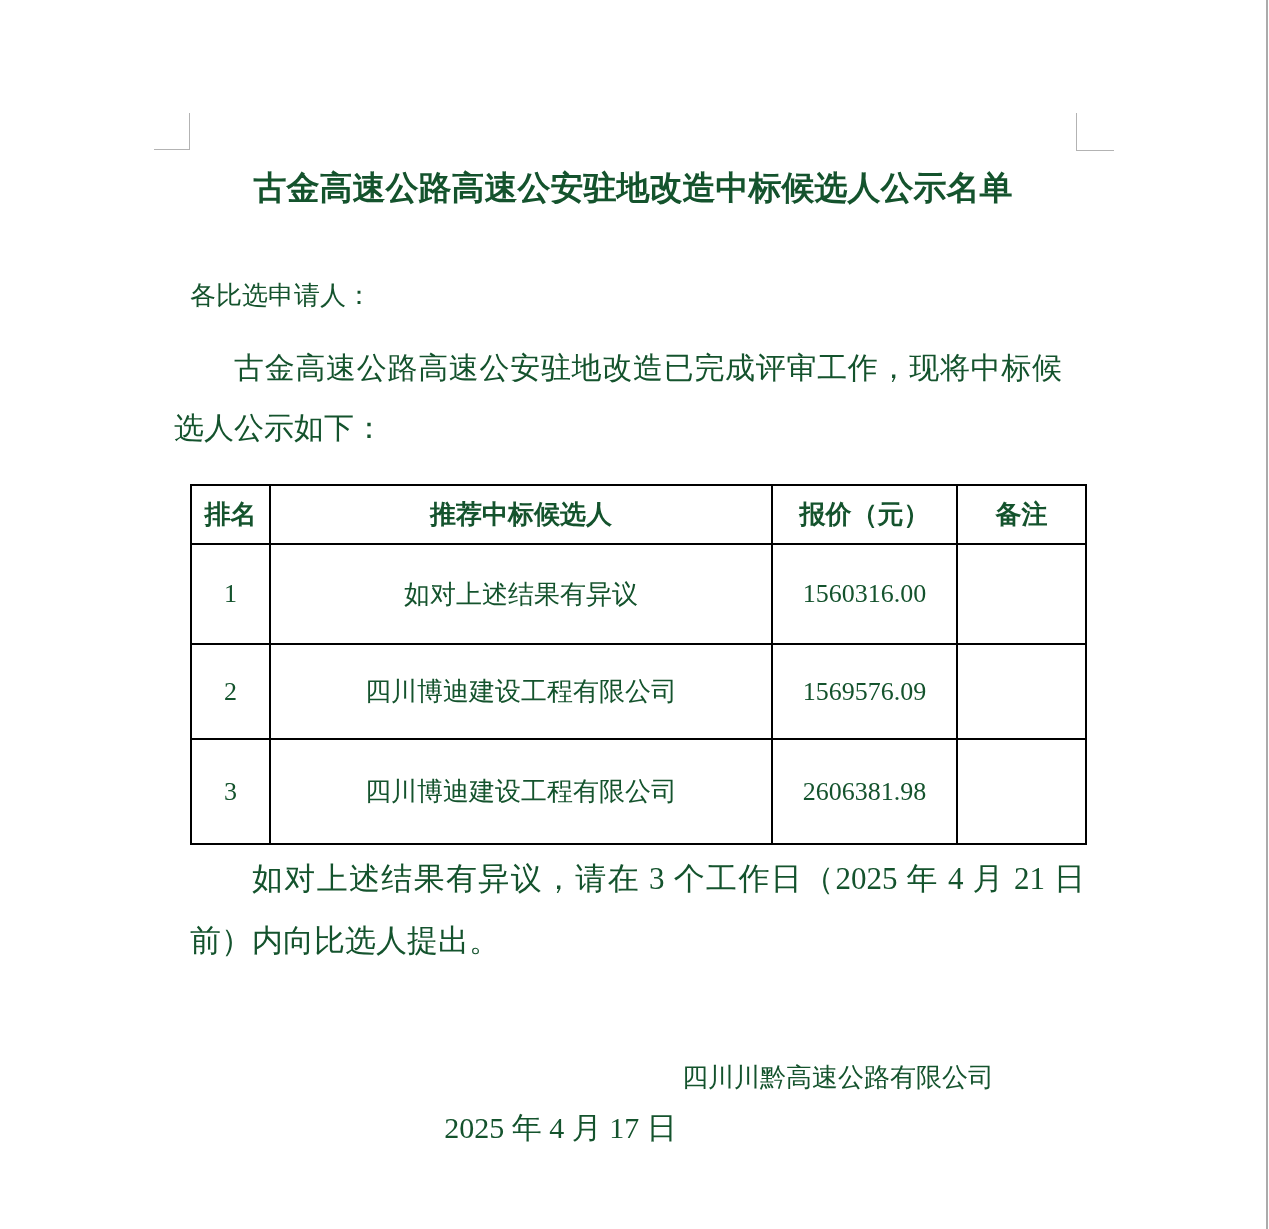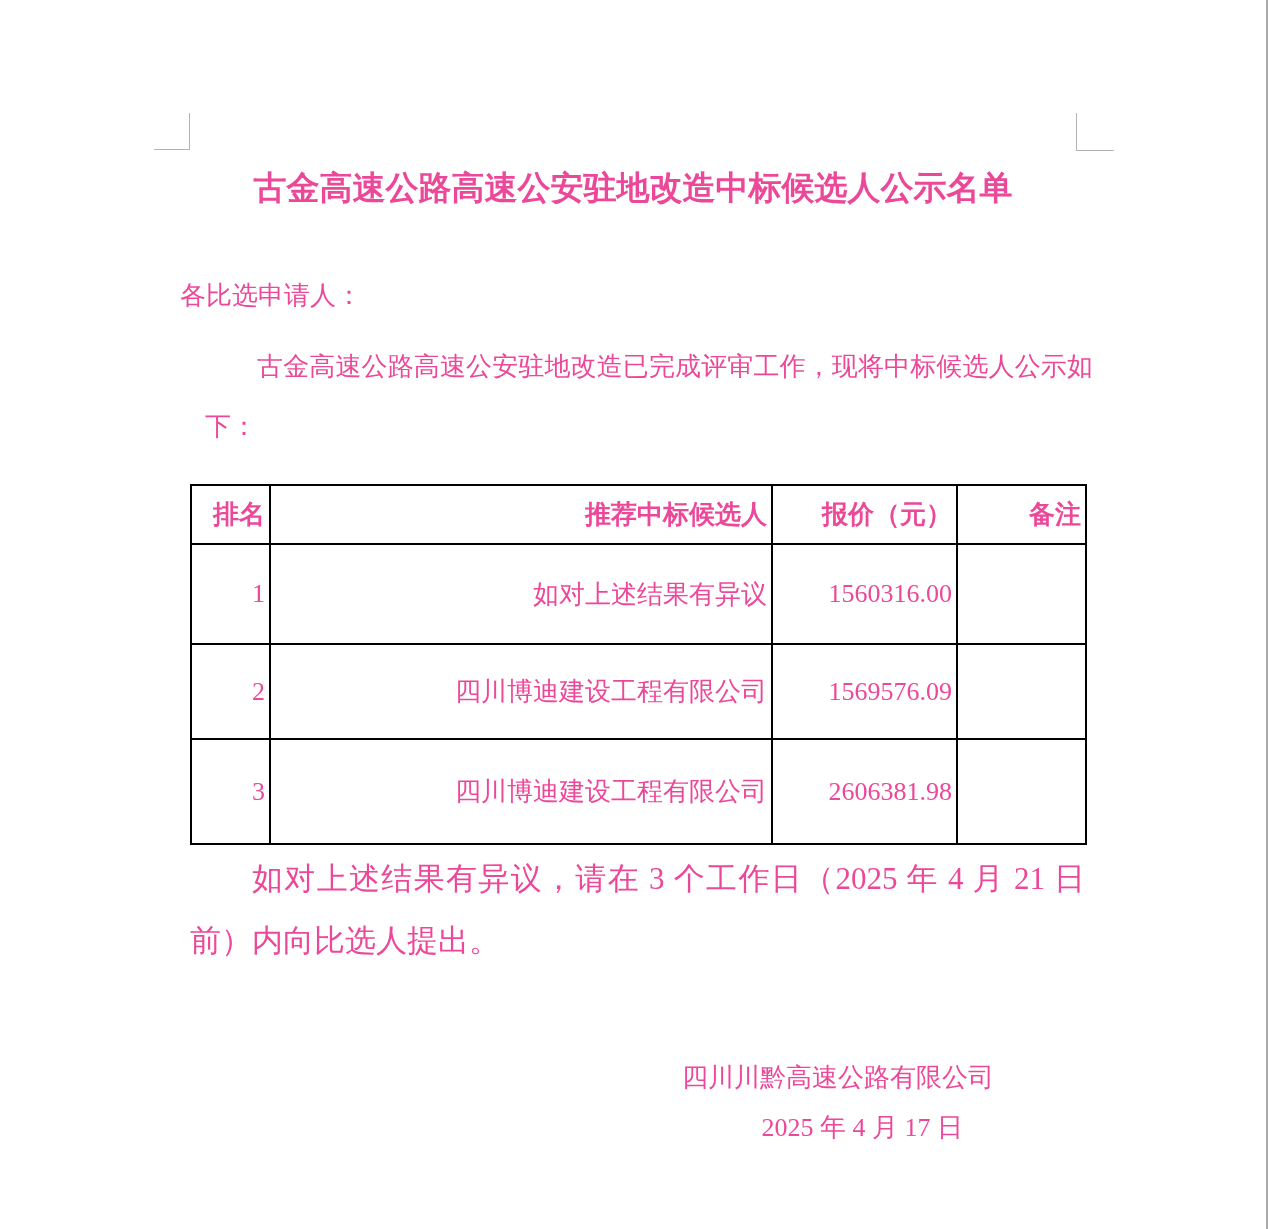--- a/index.html
+++ b/index.html
@@ -4,21 +4,21 @@
 <style>
   * { margin: 0; padding: 0; box-sizing: border-box; }
   html, body { background: #ffffff; }
   .page {
     position: relative;
     width: 1269px;
     height: 1229px;
     background: #ffffff;
     overflow: hidden;
     font-family: "Liberation Serif", "DejaVu Serif", serif;
-    color: #ec4899;
+    color: #14532d;
   }
   
   .page-edge {
     position: absolute;
     top: 0; left: 1266px;
     width: 2px; height: 1229px;
     background: #ababab;
   }
   
   .crop { position: absolute; background: #b3b3b3; }
@@ -30,42 +30,41 @@
   .doc-title {
     position: absolute;
     left: 190px; top: 158px; width: 886px;
     font-size: 33px; font-weight: bold;
     line-height: 60px;
     text-align: center;
     white-space: nowrap;
   }
   .salutation {
     position: absolute;
-    left: 180px; top: 266px; width: 888px;
+    left: 190px; top: 266px; width: 888px;
     font-size: 26px; line-height: 60px;
   }
   .intro {
     position: absolute;
-    left: 205px; top: 338px; width: 888px;
-    font-size: 26px; line-height: 60px;
+    left: 174px; top: 338px; width: 888px;
+    font-size: 30px; line-height: 60px;
     text-indent: 2em;
     text-align: justify;
     text-justify: inter-ideograph;
-    font-family: Liberation Mono, monospace;
   }
   table.candidates {
     position: absolute;
     left: 190px; top: 484px;
     border-collapse: collapse;
     table-layout: fixed;
     font-size: 26px;
   }
   table.candidates th, table.candidates td {
     border: 2px solid #000000;
-    text-align: right;
+    text-align: center;
     vertical-align: middle;
     padding: 0 4px;
     overflow: hidden;
   }
   table.candidates th { font-weight: bold; }
   col.c-rank { width: 79px; }
   col.c-candidate { width: 502px; }
   col.c-price { width: 185px; }
   col.c-remark { width: 129px; }
   tr.hdr { height: 59px; }
@@ -83,23 +82,23 @@
   }
   .sig-company {
     position: absolute;
     left: 190px; top: 1048px; width: 804px;
     font-size: 26px; line-height: 60px;
     text-align: right;
     white-space: nowrap;
   }
   .sig-date {
     position: absolute;
-    left: 206px; top: 1098px; width: 757px;
-    font-size: 26px; line-height: 60px;
-    text-align: right;
+    left: 182px; top: 1098px; width: 757px;
+    font-size: 30px; line-height: 60px;
+    text-align: center;
     white-space: nowrap;
   }
 </style>
 </head>
 <body>
 
 <div class="page">
 
   <div class="page-edge"></div>
 

